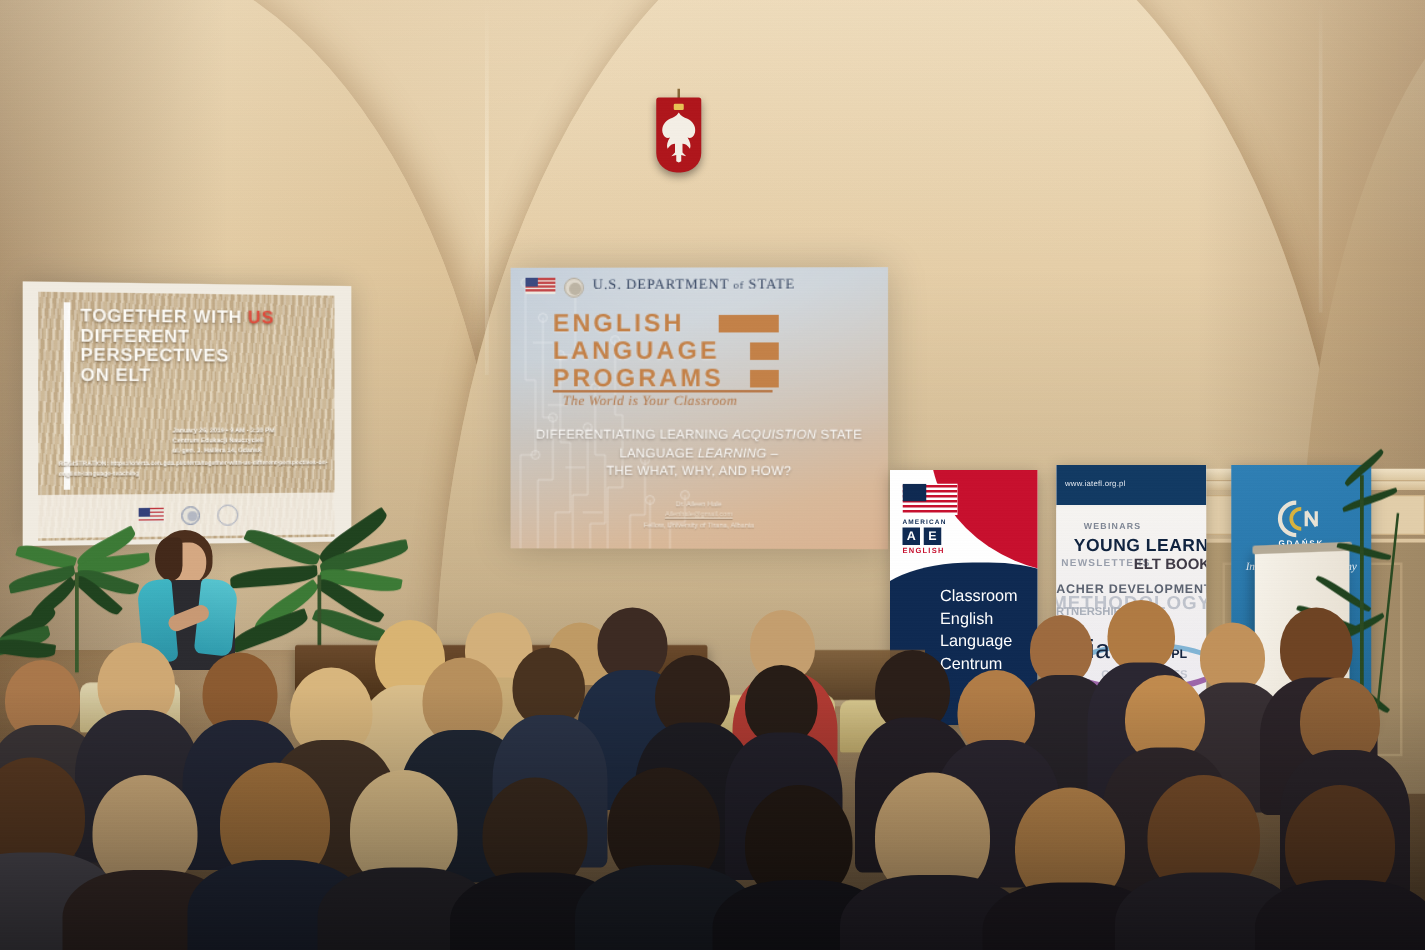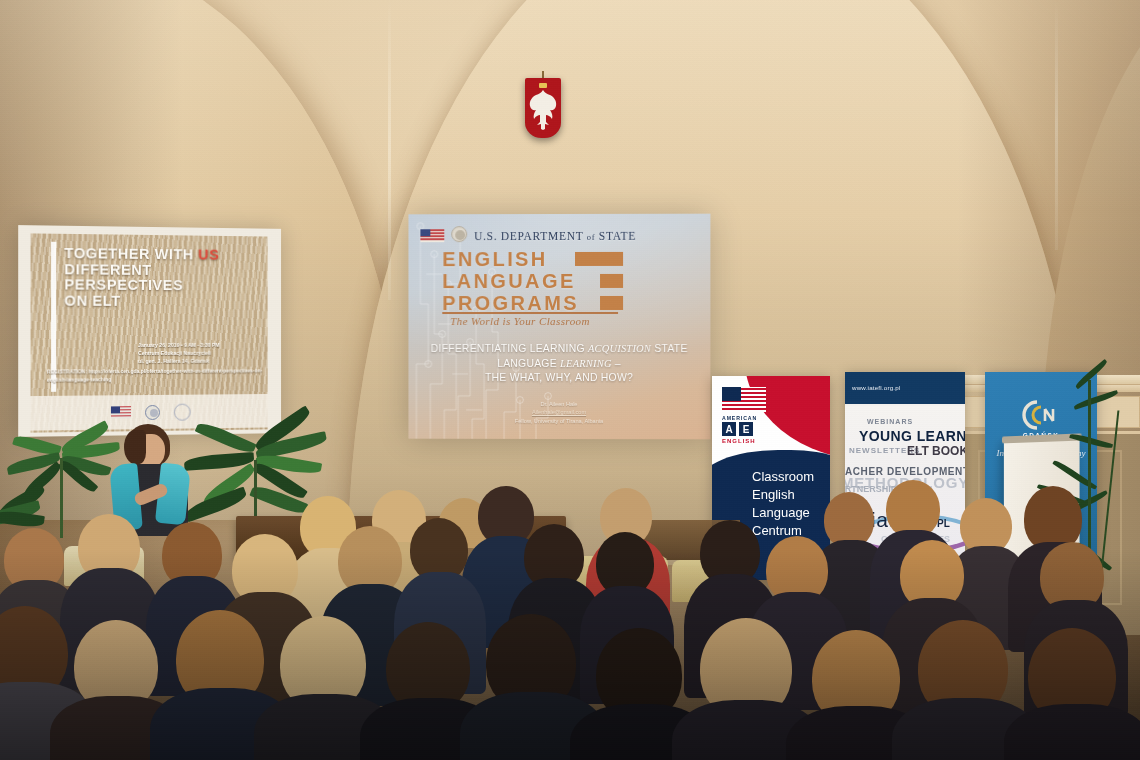--- a/index.html
+++ b/index.html
@@ -90,21 +90,21 @@
   
   #screen-main { left:408px; top:214px; width:302px; height:225px;
                  box-shadow:0 0 30px rgba(0,0,0,.20);
                  transform: perspective(900px) rotateY(-1deg); }
   .msl-bg { position:absolute; inset:0;
      background:
        radial-gradient(ellipse 200% 120% at 50% 0%, rgba(255,255,255,.30) 0%, rgba(255,255,255,0) 55%),
        linear-gradient(165deg, #b9c6d4 0%, #c4ccd3 26%, #cfc2b4 58%, #d9b99a 82%, #dbb493 100%); }
   .msl-circuit { position:absolute; inset:0; opacity:.55; }
   .msl-head { position:absolute; left:12px; top:8px; right:8px; height:20px;
-              display:flex; align-items:flex-end; gap:7px; }
+              display:flex; align-items:flex-start; gap:7px; }
   .msl-flag { width:24px; height:13px; position:relative; overflow:hidden;
               background:#efeae1; }
   .msl-flag .str { position:absolute; left:0; right:0; height:1.5px; background:#c4484a; }
   .msl-flag .cant { position:absolute; left:0; top:0; width:10px; height:7px; background:#3b4a80; }
   .msl-seal { width:16px; height:16px; border-radius:50%; background:#dfd9cd;
               border:1px solid #b6ae9e; position:relative; }
   .msl-seal::after { content:""; position:absolute; left:3px; top:3px; width:10px; height:10px;
               border-radius:50%; background:#a69c8a; opacity:.6; }
   .msl-dept { font-family:"Liberation Serif", serif; font-size:11.5px;
               letter-spacing:.7px; color:#30405e; white-space:nowrap;
@@ -116,21 +116,21 @@
               text-shadow:0 1px 2px rgba(255,255,255,.28); }
   .msl-blk { position:absolute; background:#c48248; }
   .msl-rule { position:absolute; left:34px; top:98px; width:176px; height:1.5px;
               background:#b8794a; }
   .msl-tag { position:absolute; left:42px; top:101px; width:190px;
              font-family:"Liberation Serif", serif; font-style:italic;
              font-size:11px; color:#b8med; color:#b3784a; letter-spacing:.4px; }
   .msl-title { position:absolute; left:0; right:0; top:128px; text-align:center;
                font-size:10.4px; line-height:14.5px; color:#fdfcfa; letter-spacing:.25px;
                text-shadow:0 1px 2px rgba(40,30,20,.35); }
-  .msl-title i { font-style:italic;font-family:Liberation Serif, serif; }
+  .msl-title i { font-style:italic; }
   .msl-foot { position:absolute; left:0; right:0; top:186px; text-align:center;
               font-size:5.6px; line-height:8.4px; color:#f6f0e8; opacity:.82;
               text-shadow:0 1px 1px rgba(60,40,20,.35); }
   .msl-foot .lnk { color:#f2e6d6; text-decoration:underline; }
 
   
   #doorframe { position:absolute; left:940px; top:375px; width:200px; height:260px; }
   .dcorn { position:absolute; left:0; right:0; top:0; height:10px;
            background:linear-gradient(#efe1c5,#ddc9a3); border-bottom:1px solid #c8ad84; }
   .dcorn2 { position:absolute; left:6px; right:0; top:10px; height:7px;

